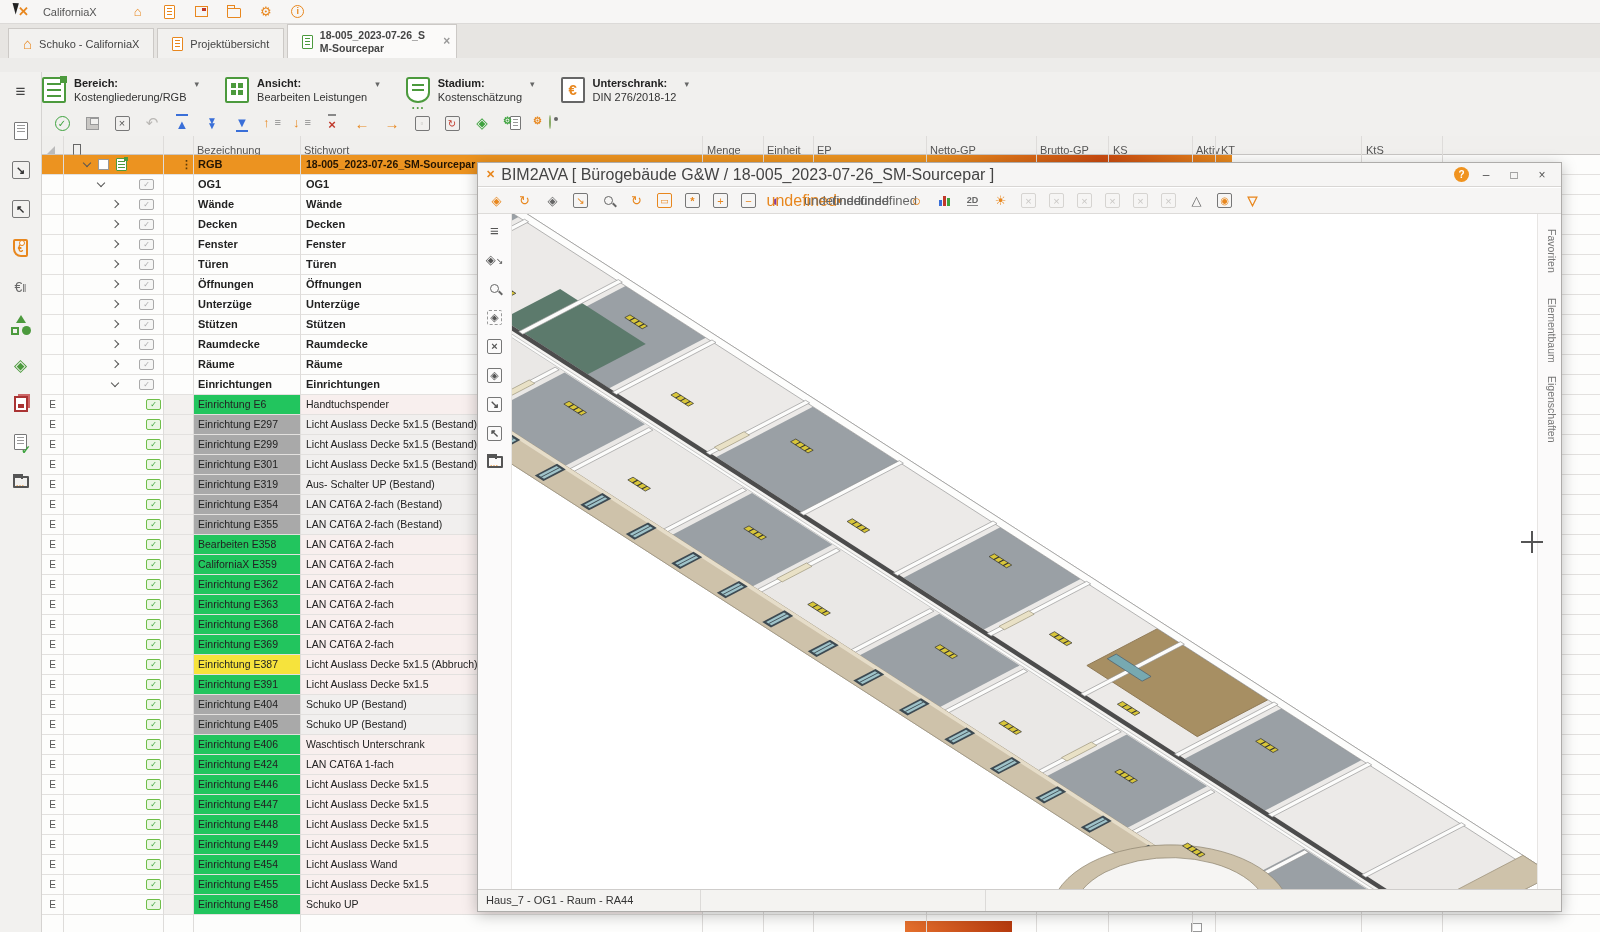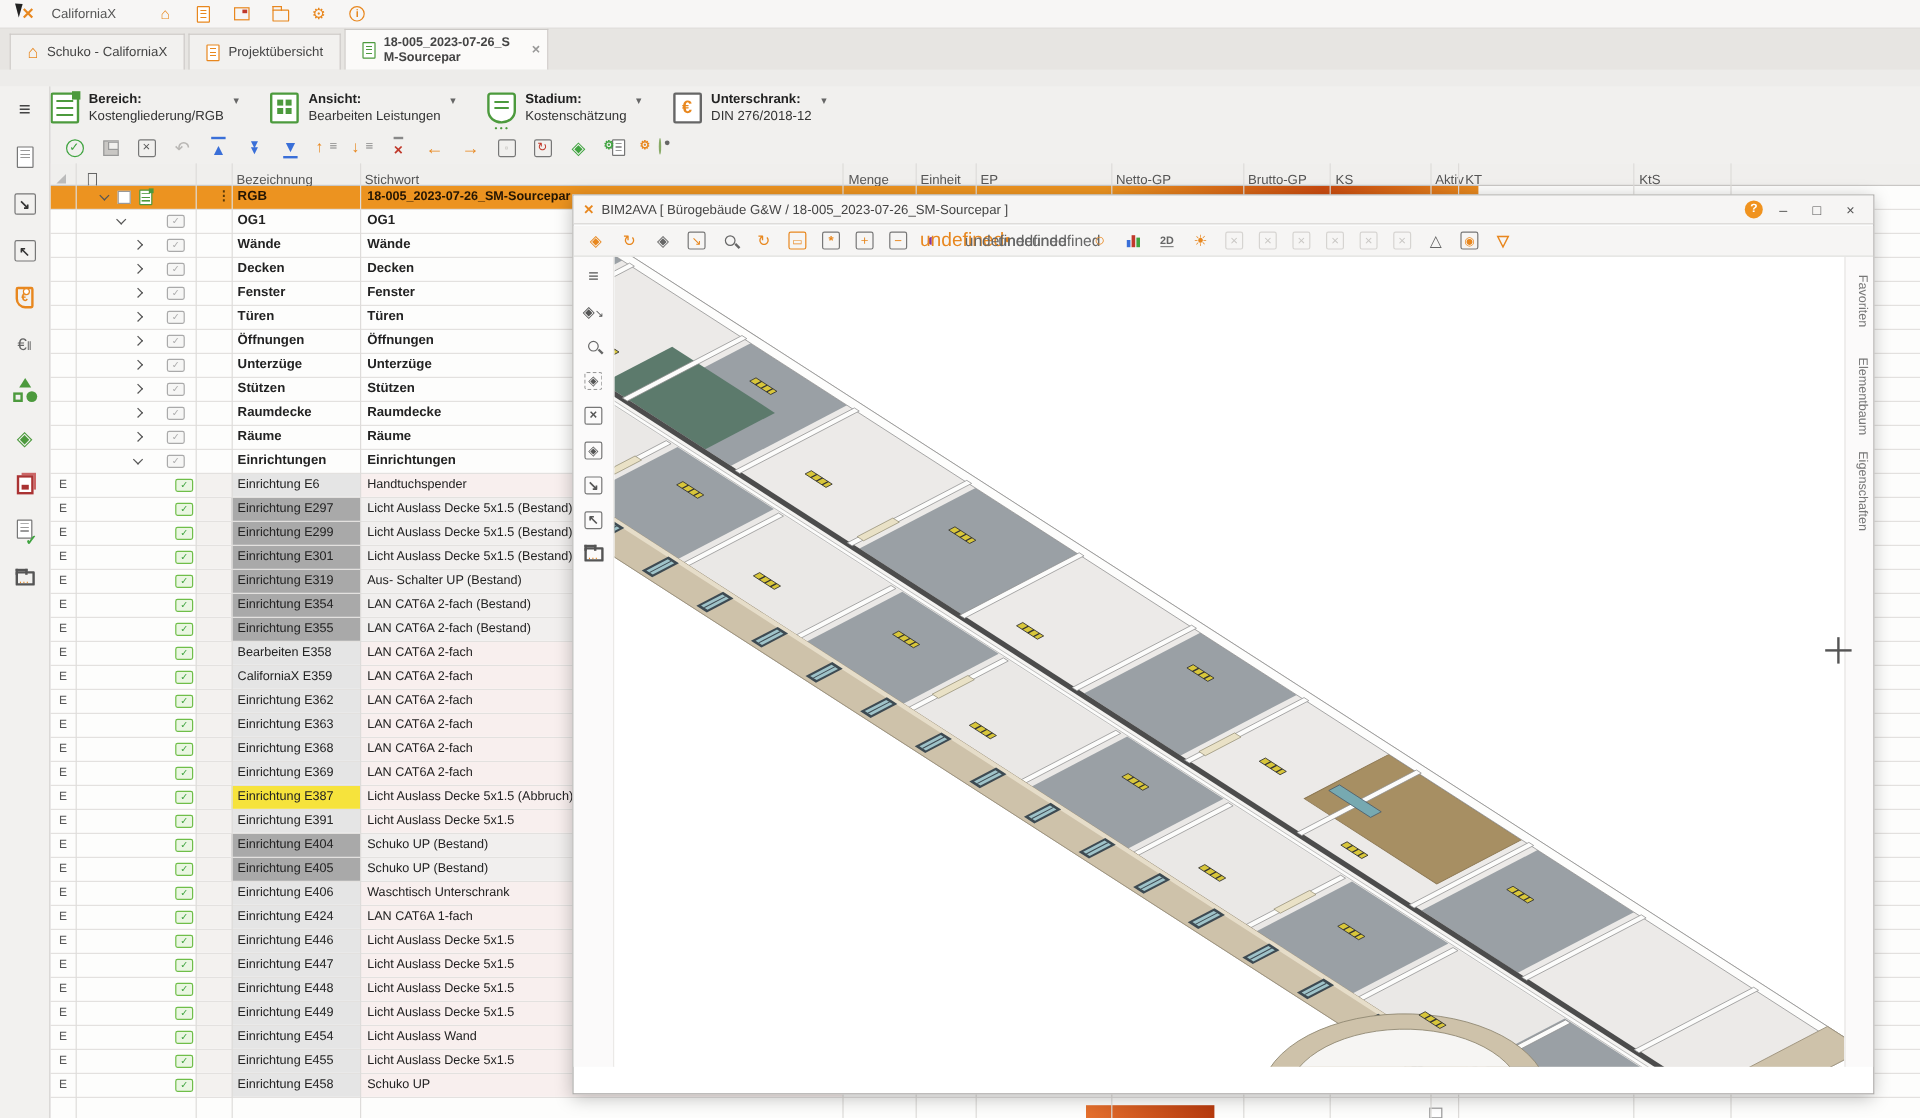--- a/index.html
+++ b/index.html
@@ -89,21 +89,21 @@
 .vline{position:absolute;top:0;bottom:0;width:1px;background:#dedcda}
 #rows{position:absolute;left:0;top:19px;width:100%}
 .row{position:relative;height:20px;border-bottom:1px solid #e3e1df;background:#fdfdfc;cursor:pointer}
 .row .ce{position:absolute;left:0;top:0;width:21px;height:100%;color:#555;font-size:10px;text-align:center;line-height:19px}
 .row .cic{position:absolute;left:121px;top:0;width:30px;height:100%;background:#f3f1ef}
 .row .cbez{position:absolute;left:151px;top:0;width:107px;height:100%;line-height:19px;padding-left:5px;white-space:nowrap;overflow:hidden;color:#222}
 .row .cstw{position:absolute;left:258px;top:0;width:402px;height:100%;line-height:19px;padding-left:6px;white-space:nowrap;overflow:hidden;color:#222;font-size:10.5px}
 .row.group .cbez,.row.group .cstw{font-weight:bold;font-size:11px}
 .row.item .cstw{background:#f8efee}
 .row.item.gray .cstw{background:#f1efee}
-.row.item .cbez{background:#e5e5e5;font-size:10.5px}
+.row.item .cbez{background:#22c55e;font-size:10.5px}
 .row.item.gray .cbez{background:#a9a9a9}
 .row.item.yellow .cbez{background:#f6e33c}
 .row.root{background:#ec9320}
 .row.root .cbez,.row.root .cstw{font-weight:bold;color:#241503}
 .row.root .grad{position:absolute;left:878px;top:0;width:332px;height:100%;background:linear-gradient(90deg,rgba(198,67,14,0) 0%,rgba(198,67,14,.9) 55%,rgba(236,147,32,1) 100%)}
 .row.root .rootend{position:absolute;left:1190px;right:0;top:0;bottom:-1px;background:#fdfdfc;border-bottom:1px solid #e3e1df}
 .chev{position:absolute;top:6px;width:6px;height:6px;border-right:1.6px solid #555;border-bottom:1.6px solid #555;transform:rotate(-45deg)}
 .chev.open{transform:rotate(45deg);top:5px}
 .cb{position:absolute;top:4px;width:11px;height:11px;border:1px solid #999;background:#fff}
 .fdoc{position:absolute;top:3px;width:11px;height:13px;background:#fff;border:1px solid #4c9a3d;border-radius:1px}
@@ -111,21 +111,21 @@
 .fdoc:after{content:"";position:absolute;right:-2px;top:-2px;width:4px;height:4px;background:#4c9a3d}
 .tag{position:absolute;top:4px;width:15px;height:11px;border:1px solid #aaa;border-radius:2px;background:#f6f6f5;color:#aaa;font-size:8px;line-height:10px;text-align:center}
 .tag.green{border-color:#6fbe49;background:#eaf6e2;color:#3fa33f}
 .kebab{position:absolute;left:139px;top:0;color:#5a3a08;font-weight:bold;line-height:19px}
 
 #slivergrad{position:absolute;left:863px;top:785px;width:107px;height:11px;background:linear-gradient(90deg,#e5702d,#b63a0e)}
 #slivercb{position:absolute;left:1149px;top:787px;width:11px;height:9px;border:1px solid #999;background:#fff}
 
 #viewer{position:absolute;left:477px;top:162px;width:1085px;height:750px;background:#fff;border:1px solid #aeacaa;box-shadow:0 3px 14px rgba(0,0,0,.25);z-index:5}
 #vtitle{position:absolute;left:0;top:0;right:0;height:24px;background:#f6f5f4;border-bottom:1px solid #d8d6d4;display:flex;align-items:center;padding:0 8px;gap:6px}
-#vtitle .t{color:#444;font-size:11px;flex:1}
+#vtitle .t{color:#444;font-size:16px;flex:1}
 #vlogo{color:#e8871e;font-weight:bold}
 .wbtn{width:22px;text-align:center;color:#555;font-size:12px;cursor:pointer}
 .helpbtn{width:15px;height:15px;border-radius:50%;background:#f0931f;color:#fff;font-size:10px;font-weight:bold;text-align:center;line-height:15px;cursor:pointer}
 #vtools{position:absolute;left:0;top:25px;right:0;height:26px;background:#f6f5f4;border-bottom:1px solid #dddbd9;display:flex;align-items:center;gap:3px;padding-left:6px}
 .vic{width:25px;height:21px;display:inline-flex;align-items:center;justify-content:center;cursor:pointer;font-size:13px;color:#666}
 .vic .or{color:#e8871e}.vic .dis{color:#c9c7c4}
 #vrail{position:absolute;left:0;top:51px;width:34px;bottom:22px;background:#fbfafa;border-right:1px solid #e7e5e3;display:flex;flex-direction:column;align-items:center;gap:9px;padding-top:6px}
 .rl{width:22px;height:20px;display:flex;align-items:center;justify-content:center;cursor:pointer;font-size:13px;color:#555;position:relative}
 #vsidetabs{position:absolute;right:0;top:51px;width:24px;bottom:22px;background:#fbfafa;border-left:1px solid #e7e5e3}
 .vtab{position:absolute;right:3px;writing-mode:vertical-rl;color:#777;font-size:10.5px;cursor:pointer}
@@ -903,15 +903,19 @@
           </g>
       </g>
     </svg>
   </div>
 
   <div id="vsidetabs">
       <span class="vtab" style="top: 15px;">Favoriten</span>
       <span class="vtab" style="top: 84px;">Elementbaum</span>
       <span class="vtab" style="top: 162px;">Eigenschaften</span>
     </div>
+  <div id="vstatus">
+    <span class="cell1">Haus_7 - OG1 - Raum - RA44</span>
+    <span class="cell2"></span>
+  </div>
 </section>
 
 <div id="crosshair"></div>
 
 </body></html>

